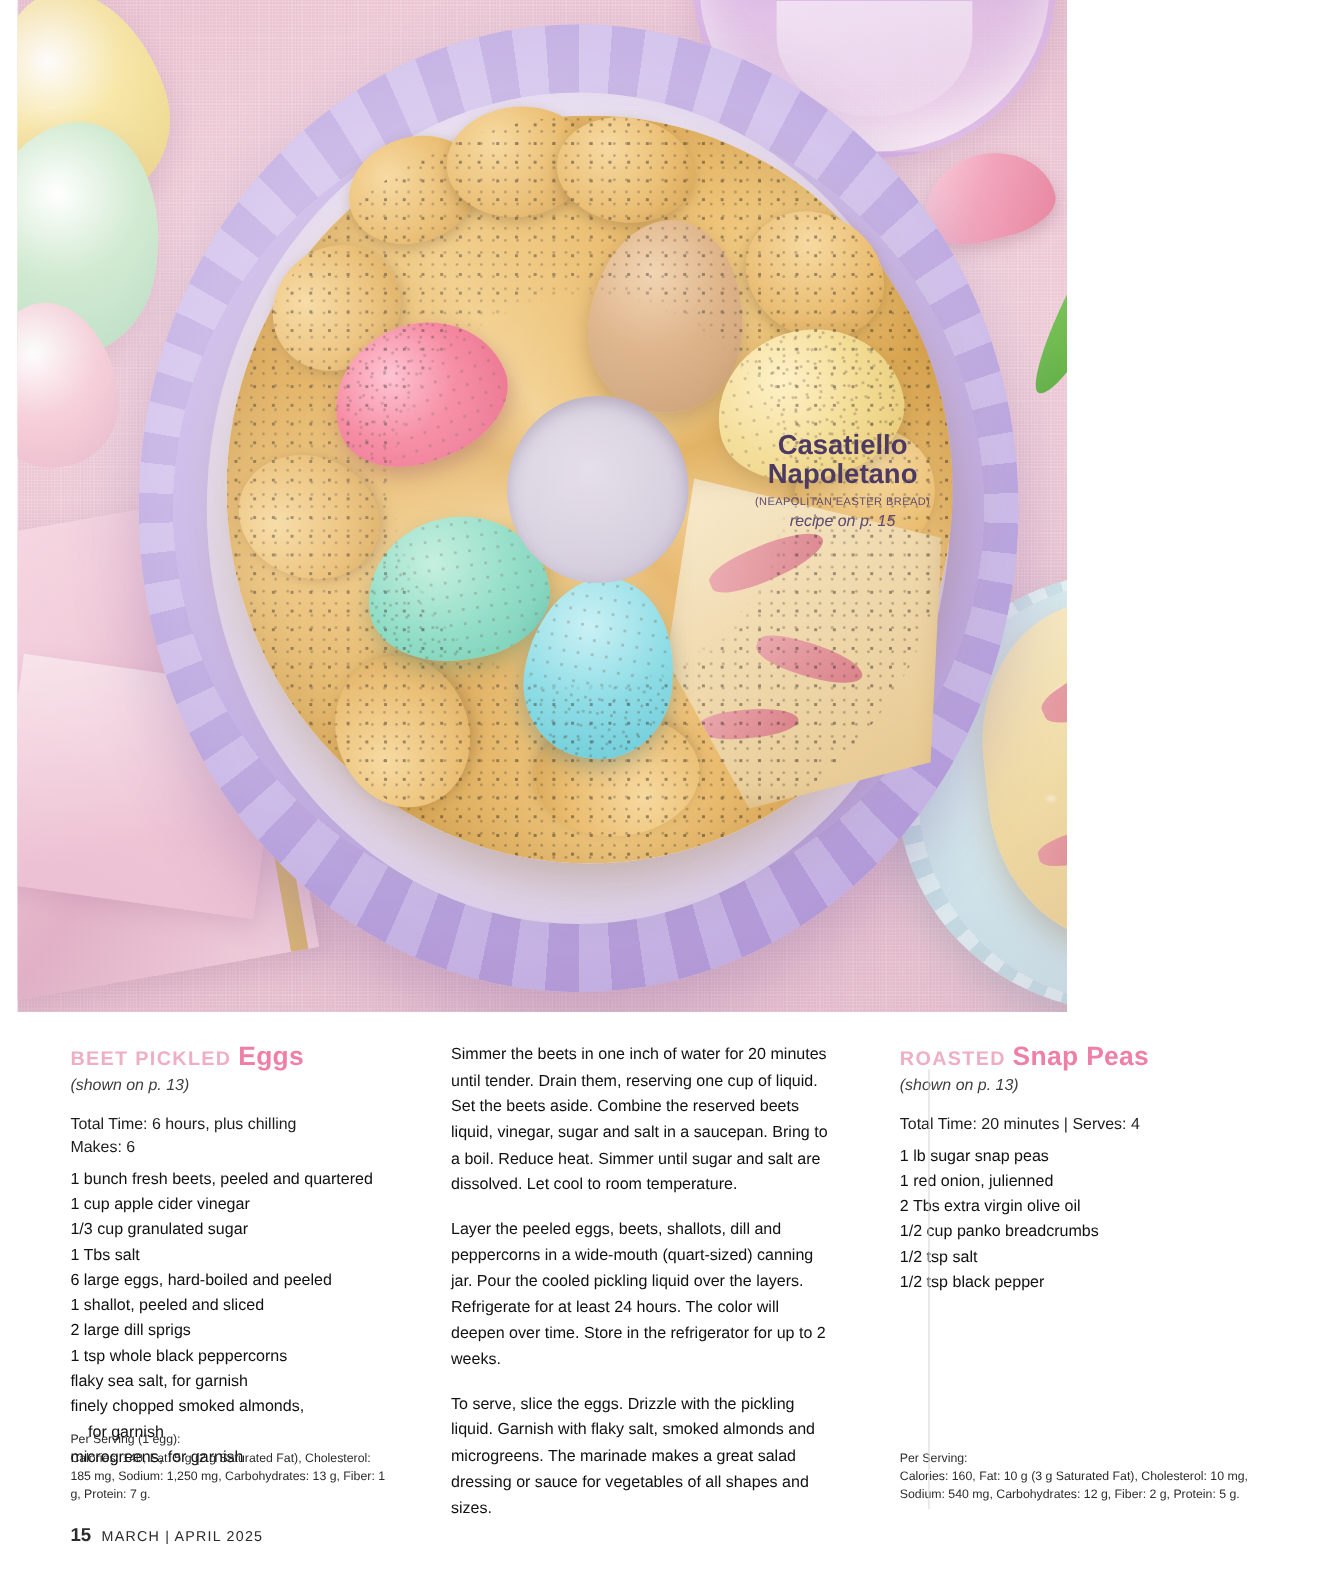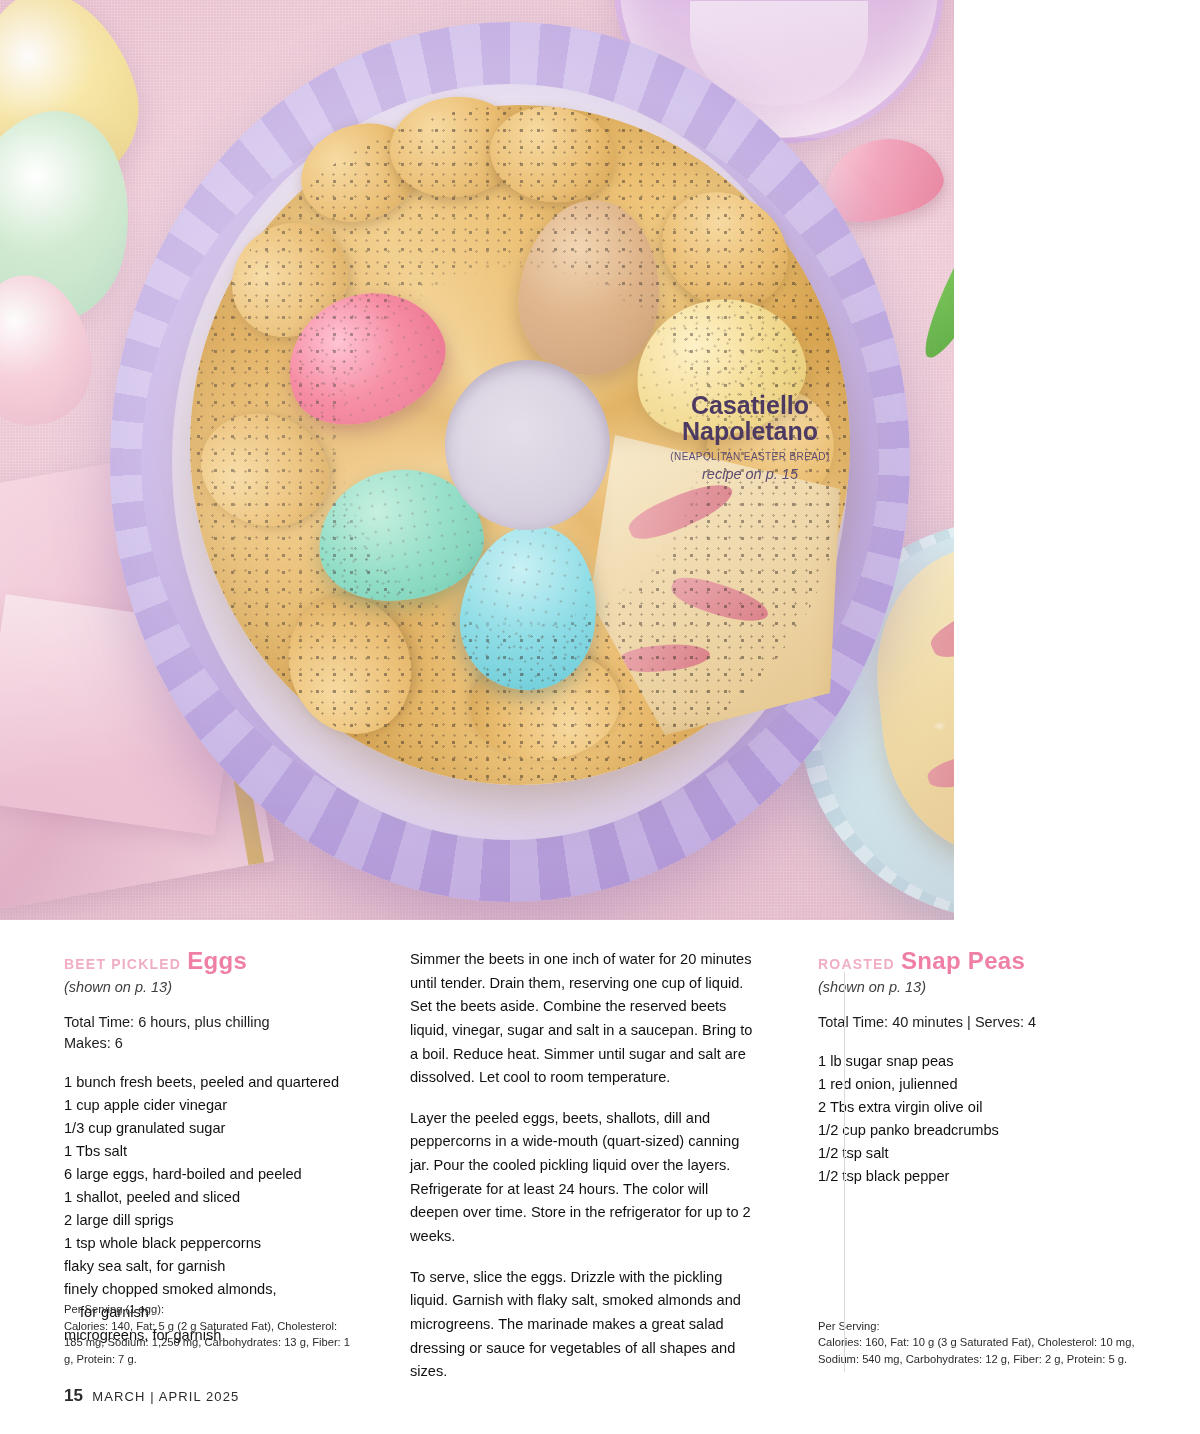--- a/index.html
+++ b/index.html
@@ -7,21 +7,21 @@
   body {
     width:1200px; height:1434px;
     font-family:"Liberation Sans", sans-serif;
     background:#ffffff;
     position:relative;
     overflow:hidden;
   }
 
   
   .photo {
-    position:absolute; left:0; top:0; width:954px; height:920px;
+    position:absolute; left:16px; top:0; width:954px; height:920px;
     overflow:hidden;
     background:
       radial-gradient(ellipse 900px 500px at 60% 30%, #f7dfe6 0%, #f2cfdb 45%, #edc6d4 100%);
   }
   
   .linen {
     position:absolute; inset:0;
     background-image:
       repeating-linear-gradient(90deg, rgba(255,255,255,0.10) 0 1px, rgba(0,0,0,0.02) 1px 3px),
       repeating-linear-gradient(0deg, rgba(255,255,255,0.09) 0 1px, rgba(0,0,0,0.02) 1px 3px);
@@ -231,25 +231,25 @@
   .col{ position:relative; }
   .col1{ width:318px; padding-right:26px; }
   .col2{ width:400px; padding:0 28px; }
   .col3{ width:362px; padding-left:36px; }
   .rule{
     position:absolute; left:780px; top:24px; width:1px; height:400px;
     background:#d9d9d9;
   }
 
   .rtitle{ font-size:21px; font-weight:bold; letter-spacing:.3px; line-height:1.1; }
-  .rtitle .pre{ color:#f0aec4; letter-spacing:1.2px; font-size:14px; }
+  .rtitle .pre{ color:#f0aec4; letter-spacing:1.2px; font-size:18px; }
   .rtitle .main{ color:#ef7fa6; font-size:24px; }
   .shown{ font-style:italic; color:#3e3e3e; font-size:14.5px; margin-top:5px; }
   .meta{ font-size:14.5px; color:#1d1d1d; margin-top:17px; line-height:1.42; }
-  .ing{ font-size:14.6px; color:#111; margin-top:17px; line-height:1.58; }
+  .ing{ font-size:14.6px; color:#111; margin-top:7px; line-height:1.58; }
   .ing div.indent{ padding-left:16px; }
   .body p{ font-size:14.6px; color:#111; line-height:1.62; margin:0 0 17px 0; }
   .nutr{ position:absolute; bottom:0; left:0; right:26px; font-size:11.2px; color:#2b2b2b; line-height:1.5; }
   .col3 .nutr{ left:36px; right:0; }
 
   .footer{
     position:absolute; left:64px; bottom:28px; font-size:13px; color:#2b2b2b; letter-spacing:1.1px;
   }
   .footer .pg{ font-weight:bold; font-size:17px; letter-spacing:0; }
 </style>
@@ -378,21 +378,21 @@
       <p>To serve, slice the eggs. Drizzle with the pickling liquid. Garnish with flaky salt, smoked almonds and microgreens. The marinade makes a great salad dressing or sauce for vegetables of all shapes and sizes.</p>
     </div>
 
     <div class="col col3">
       <div class="rtitle">
         <span class="pre">ROASTED</span>
         <span class="main">Snap Peas</span>
       </div>
       <div class="shown">(shown on p. 13)</div>
       <div class="meta">
-        <div>Total Time: 40 minutes | Serves: 4</div>
+        <div>Total Time: 20 minutes | Serves: 4</div>
       </div>
       <div class="ing">
         <div>1 lb sugar snap peas</div>
         <div>1 red onion, julienned</div>
         <div>2 Tbs extra virgin olive oil</div>
         <div>1/2 cup panko breadcrumbs</div>
         <div>1/2 tsp salt</div>
         <div>1/2 tsp black pepper</div>
       </div>
       <div class="nutr">

